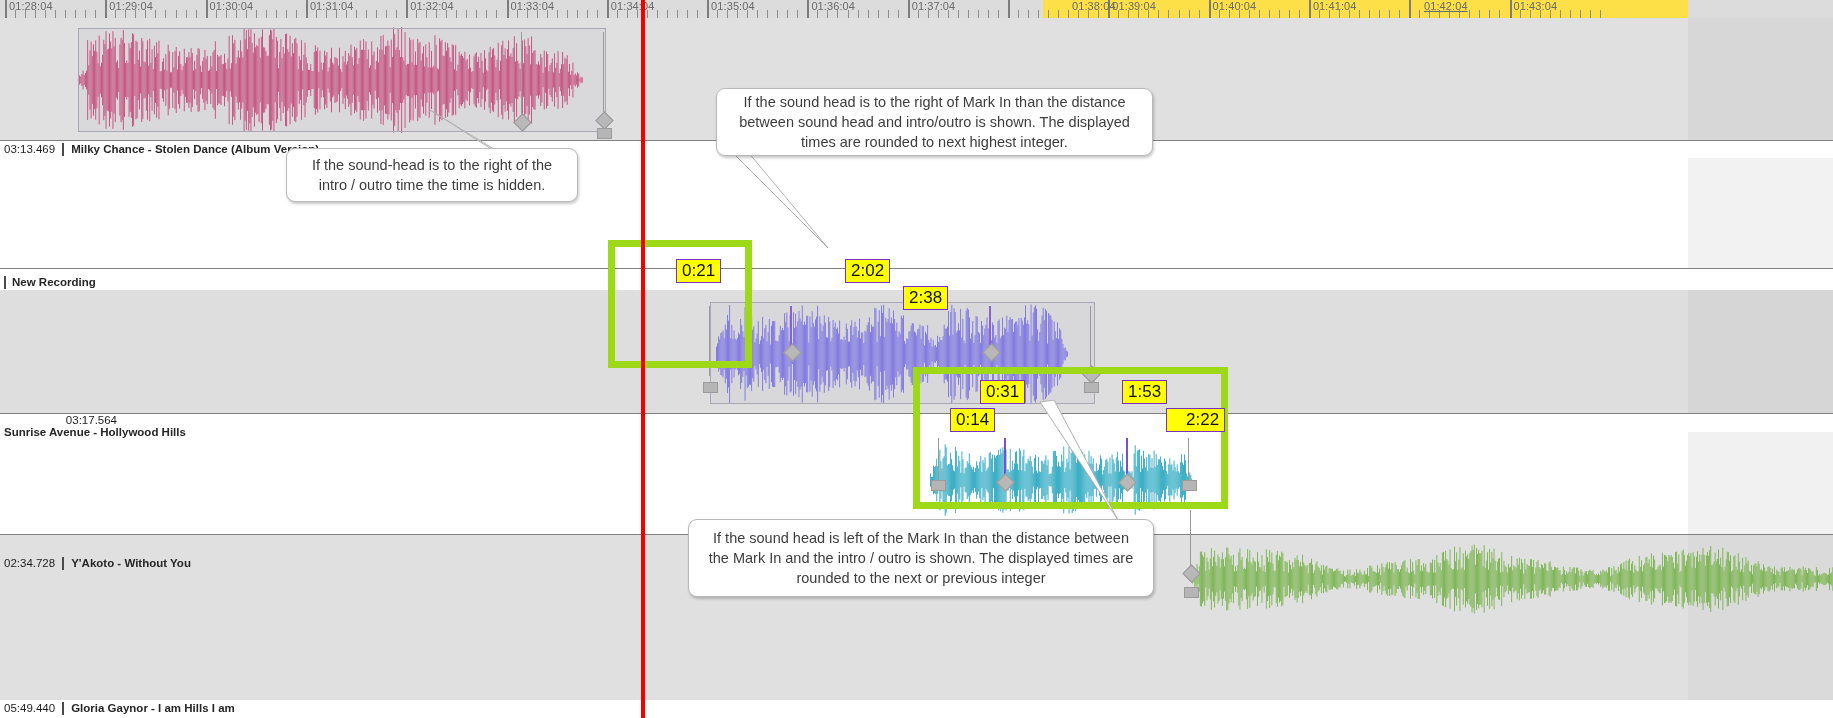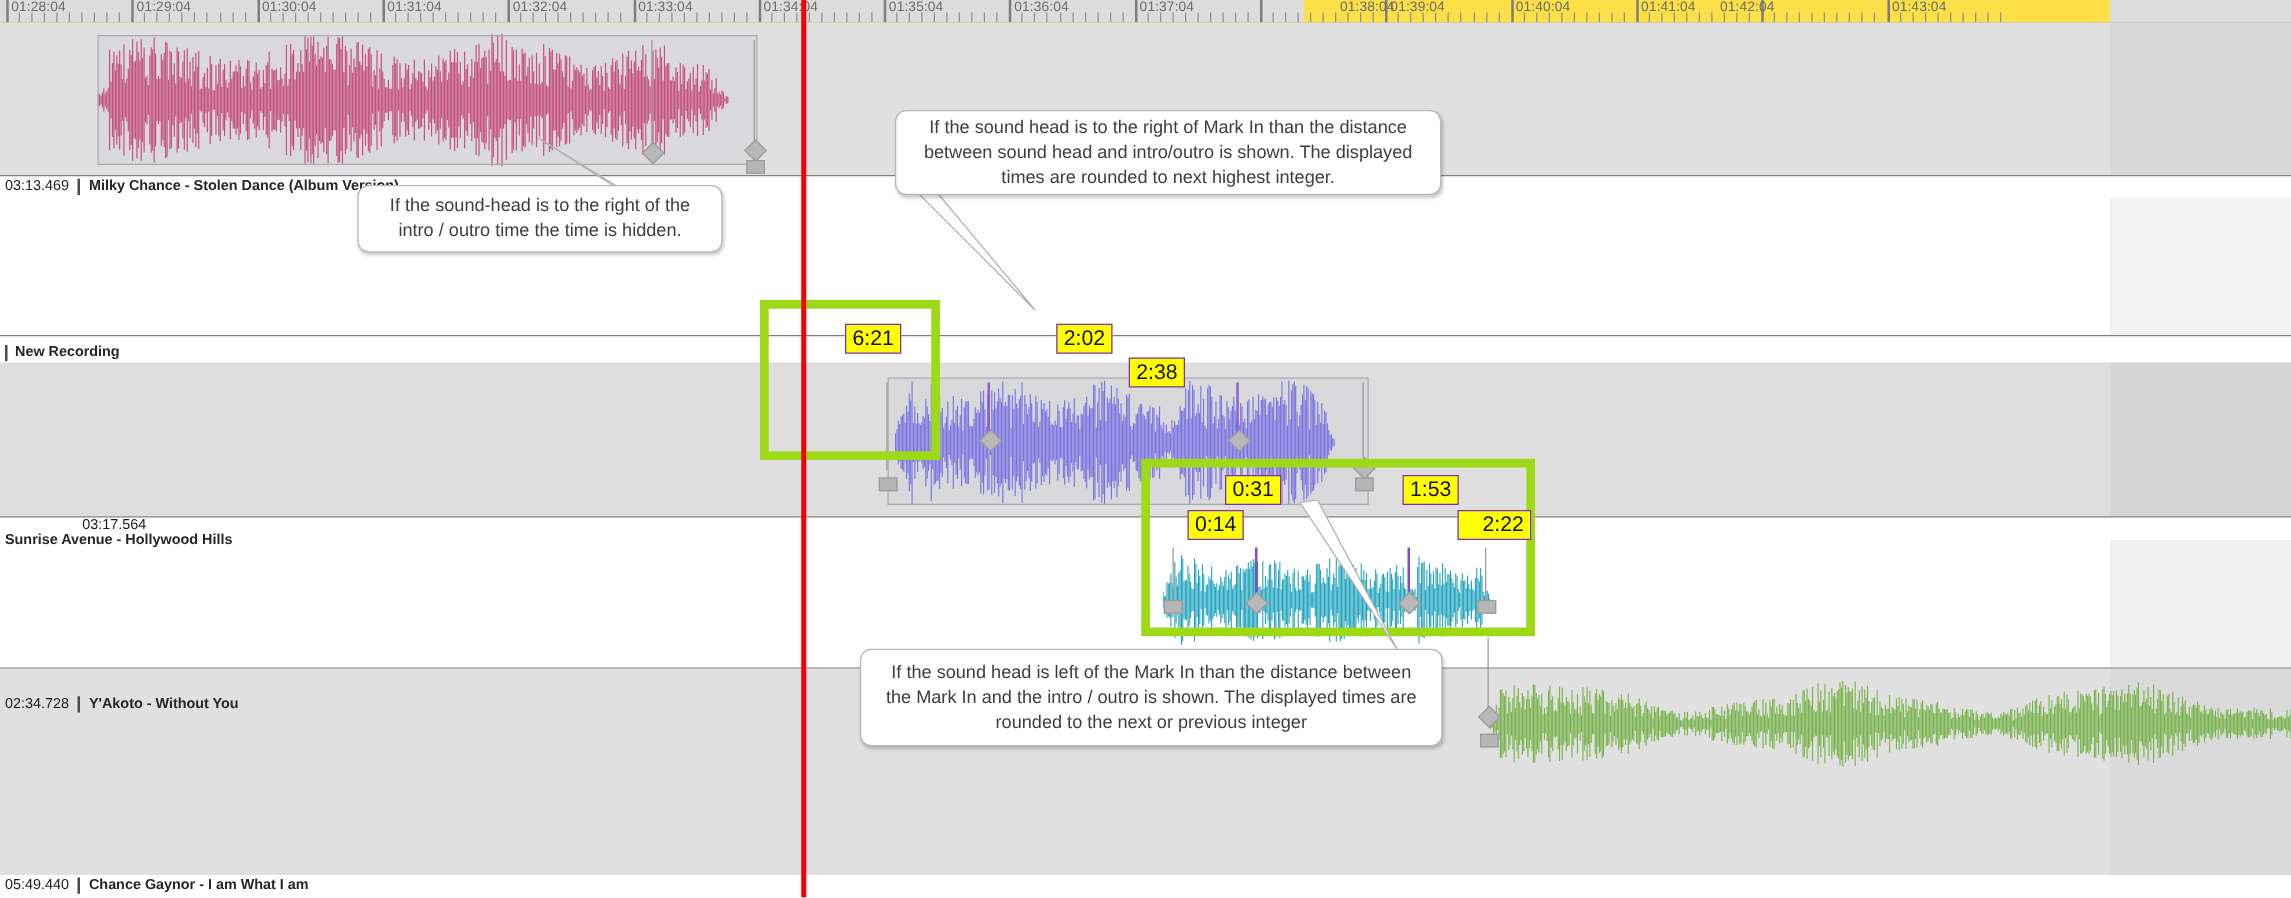--- a/index.html
+++ b/index.html
@@ -286,21 +286,21 @@
         <div class="ruler-label" style="left: 410.2px;">01:32:04</div>
         <div class="ruler-label" style="left: 510.5px;">01:33:04</div>
         <div class="ruler-label" style="left: 610.8px;">01:34:04</div>
         <div class="ruler-label" style="left: 711.1px;">01:35:04</div>
         <div class="ruler-label" style="left: 811.4px;">01:36:04</div>
         <div class="ruler-label" style="left: 911.7px;">01:37:04</div>
         <div class="ruler-label" style="left: 1072px;">01:38:04</div>
         <div class="ruler-label" style="left: 1112.3px;">01:39:04</div>
         <div class="ruler-label" style="left: 1212.6px;">01:40:04</div>
         <div class="ruler-label" style="left: 1312.9px;">01:41:04</div>
-        <div class="ruler-label" style="left: 1376px;">01:42:04</div>
+        <div class="ruler-label" style="left: 1424px; text-decoration: underline;">01:42:04</div>
         <div class="ruler-label" style="left: 1513.5px;">01:43:04</div>
       </div>
   </div>
 
   <div class="track" style="top:18px;height:122px;">
     <div class="track-body lane-grey"></div>
     <div class="right-shade"></div>
     <div class="wave" style="left:78px;top:8px;width:505px;height:108px;">
       <svg width="505" height="108" viewBox="0 0 505 108" preserveAspectRatio="none" id="wave1">
           <rect x="0.00" y="48.23" width="0.94" height="11.54" fill="#c8366b"></rect>
@@ -1986,29 +1986,29 @@
         </svg>
     </div>
     <div class="handle-stem" style="left:1190px;top:-25px;height:60px;"></div>
     <div class="handle-diamond" style="left:1185px;top:32px;"></div>
     <div class="handle-flag" style="left:1184px;top:52px;"></div>
   </div>
 
   <div class="track-label" style="left:4px;top:700px;">
     <span class="dur">05:49.440</span>
     <span class="bar"></span>
-    <span class="nm">Chance Gaynor - I am What I am</span>
+    <span class="nm">Gloria Gaynor - I am Hills I am</span>
   </div>
 
   <div class="playhead" style="left:641px;top:0;height:718px;"></div>
 
   <div class="hl" style="left:608px;top:240px;width:144px;height:128px;"></div>
   <div class="hl" style="left:913px;top:367px;width:315px;height:142px;"></div>
 
-  <div class="badge" style="left:676px;top:259px;">6:21</div>
+  <div class="badge" style="left:676px;top:259px;">0:21</div>
   <div class="badge" style="left:845px;top:259px;">2:02</div>
   <div class="badge" style="left:903px;top:286px;">2:38</div>
   <div class="badge" style="left:980px;top:380px;">0:31</div>
   <div class="badge" style="left:1122px;top:380px;">1:53</div>
   <div class="badge" style="left:950px;top:408px;">0:14</div>
   <div class="badge" style="left:1166px;top:408px;padding-left:19px;">2:22</div>
 
   <svg class="pointer" style="left:430px;top:108px;width:160px;height:62px;">
     <polygon points="98,62 88,58 0,2" fill="#ffffff" stroke="#b0b0b0" stroke-width="1"></polygon>
   </svg>

